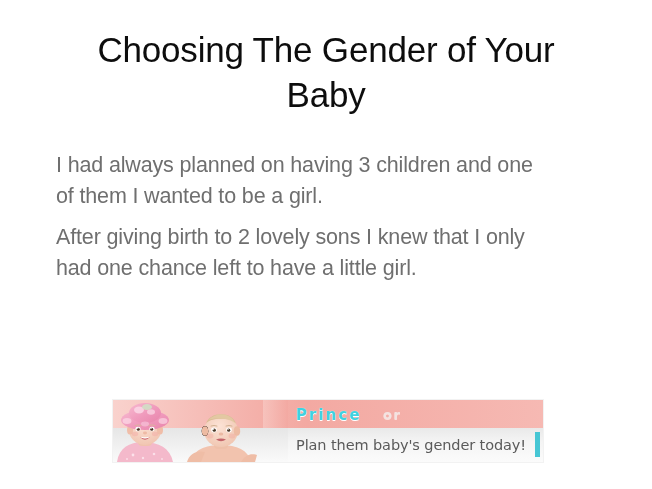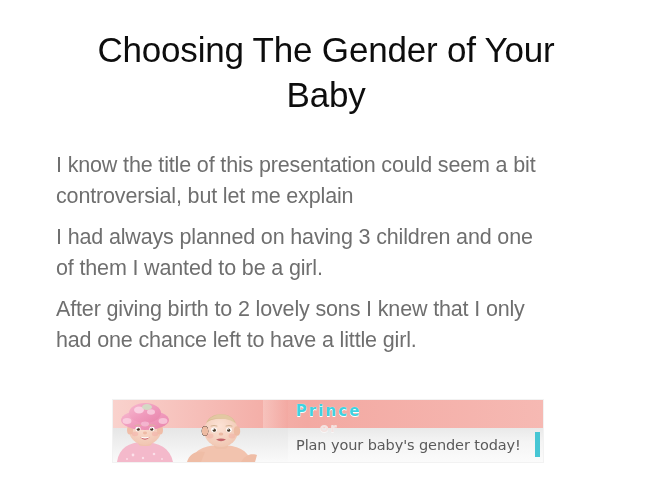--- a/index.html
+++ b/index.html
@@ -100,29 +100,28 @@
     position: absolute;
     left: 8px;
     top: 2px;
     height: 25px;
     display: flex;
     align-items: center;
     font-family: "DejaVu Sans", sans-serif;
     font-size: 15px;
     font-weight: 700;
     letter-spacing: 2.1px;
-    flex-direction: column;
   }
   .hl-prince {
     color: #3fd2e0;
     text-shadow: 0 1px 0 #ffffff, 0 0 1px #ffffff;
   }
   .hl-or {
     color: #f3e3e1;
-    margin: 0 7px;
+    margin: 0 21px;
     font-size: 13px;
     letter-spacing: 1.6px;
     text-shadow: 0 1px 0 rgba(255,255,255,0.6);
   }
   .hl-princess {
     color: #fdecea;
     text-shadow: 0 1px 0 rgba(255,255,255,0.75);
   }
   .banner-tagline {
     position: absolute;
@@ -147,21 +146,20 @@
   }
 </style>
 </head>
 <body>
 
 <div class="slide">
 
   <div class="slide-title">Choosing The Gender of Your Baby</div>
 
   <div class="body-block">
-    <p class="para">I know the title of this presentation could seem a bit controversial, but let me explain</p>
     <p class="para">I had always planned on having 3 children and one of them I wanted to be a girl.</p>
     <p class="para">After giving birth to 2 lovely sons I knew that I only had one chance left to have a little girl.</p>
   </div>
 
   <div class="banner">
 
     <div class="banner-bg-top"></div>
     <div class="banner-bg-bottom"></div>
 
     <div class="banner-photo">
@@ -275,18 +273,18 @@
         <rect x="150" y="0" width="25" height="28" fill="url(#pinkTop)" opacity="0.55"></rect>
         <rect x="150" y="28" width="25" height="34" fill="url(#grayBot)" opacity="0.55"></rect>
       </svg>
     </div>
 
     <div class="banner-text-area">
       <div class="banner-headline">
         <span class="hl-prince">Prince</span>
         <span class="hl-or">or</span>
       </div>
-      <div class="banner-tagline">Plan your baby's gender today!</div>
+      <div class="banner-tagline">Plan them baby's gender today!</div>
       <div class="banner-cta-bar"></div>
     </div>
 
   </div>
 </div>
 
 </body></html>

